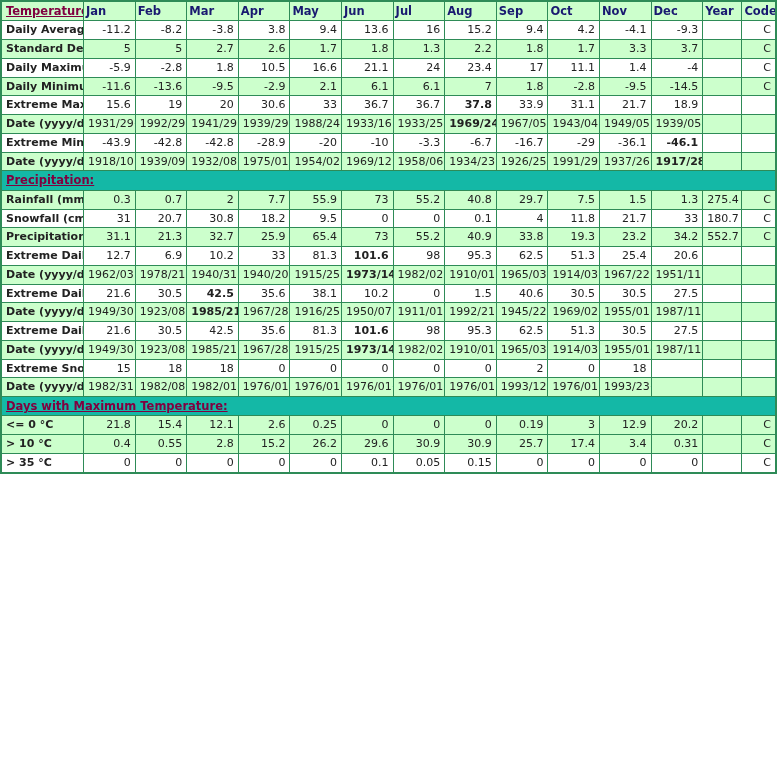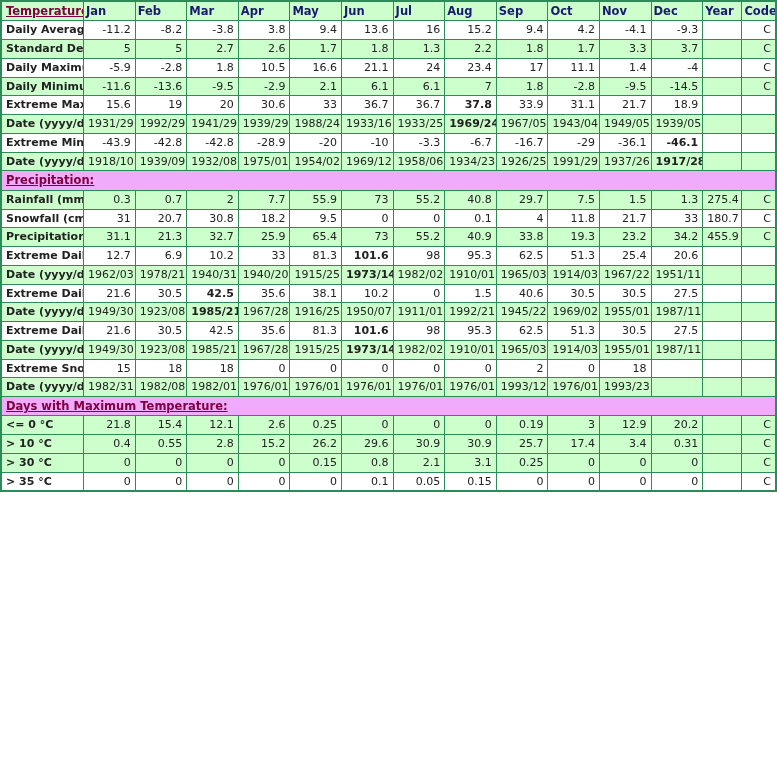--- a/index.html
+++ b/index.html
@@ -36,21 +36,21 @@
   }
   tr.colhead td.sectionlabel {
     text-align: left;
     color: #800040;
     text-decoration: underline;
     font-weight: bold;
     padding-left: 4px;
   }
   
   tr.section td {
-    background: #f0abfc;
+    background: #14b8a6;
     text-align: left;
     color: #800040;
     font-weight: bold;
     text-decoration: underline;
     font-size: 11.5px;
     padding: 2px 4px;
   }
   
   td.rowlabel {
     color: #0000dd;
@@ -303,21 +303,21 @@
         <td class="val">32.7</td>
         <td class="val">25.9</td>
         <td class="val">65.4</td>
         <td class="val">73</td>
         <td class="val">55.2</td>
         <td class="val">40.9</td>
         <td class="val">33.8</td>
         <td class="val">19.3</td>
         <td class="val">23.2</td>
         <td class="val">34.2</td>
-        <td class="val">455.9</td>
+        <td class="val">552.7</td>
         <td class="code">C</td>
       </tr>
       <tr class="plain">
         <td class="rowlabel">Extreme Daily Rainfall (mm)</td>
         <td class="val">12.7</td>
         <td class="val">6.9</td>
         <td class="val">10.2</td>
         <td class="val">33</td>
         <td class="val">81.3</td>
         <td class="val b">101.6</td>
@@ -479,37 +479,20 @@
         <td class="val">29.6</td>
         <td class="val">30.9</td>
         <td class="val">30.9</td>
         <td class="val">25.7</td>
         <td class="val">17.4</td>
         <td class="val">3.4</td>
         <td class="val">0.31</td>
         <td class="val"></td>
         <td class="code">C</td>
       </tr>
-      <tr class="shade">
-        <td class="rowlabel">&gt; 30 °C</td>
-        <td class="val">0</td>
-        <td class="val">0</td>
-        <td class="val">0</td>
-        <td class="val">0</td>
-        <td class="val">0.15</td>
-        <td class="val">0.8</td>
-        <td class="val">2.1</td>
-        <td class="val">3.1</td>
-        <td class="val">0.25</td>
-        <td class="val">0</td>
-        <td class="val">0</td>
-        <td class="val">0</td>
-        <td class="val"></td>
-        <td class="code">C</td>
-      </tr>
       <tr class="plain">
         <td class="rowlabel">&gt; 35 °C</td>
         <td class="val">0</td>
         <td class="val">0</td>
         <td class="val">0</td>
         <td class="val">0</td>
         <td class="val">0</td>
         <td class="val">0.1</td>
         <td class="val">0.05</td>
         <td class="val">0.15</td>

